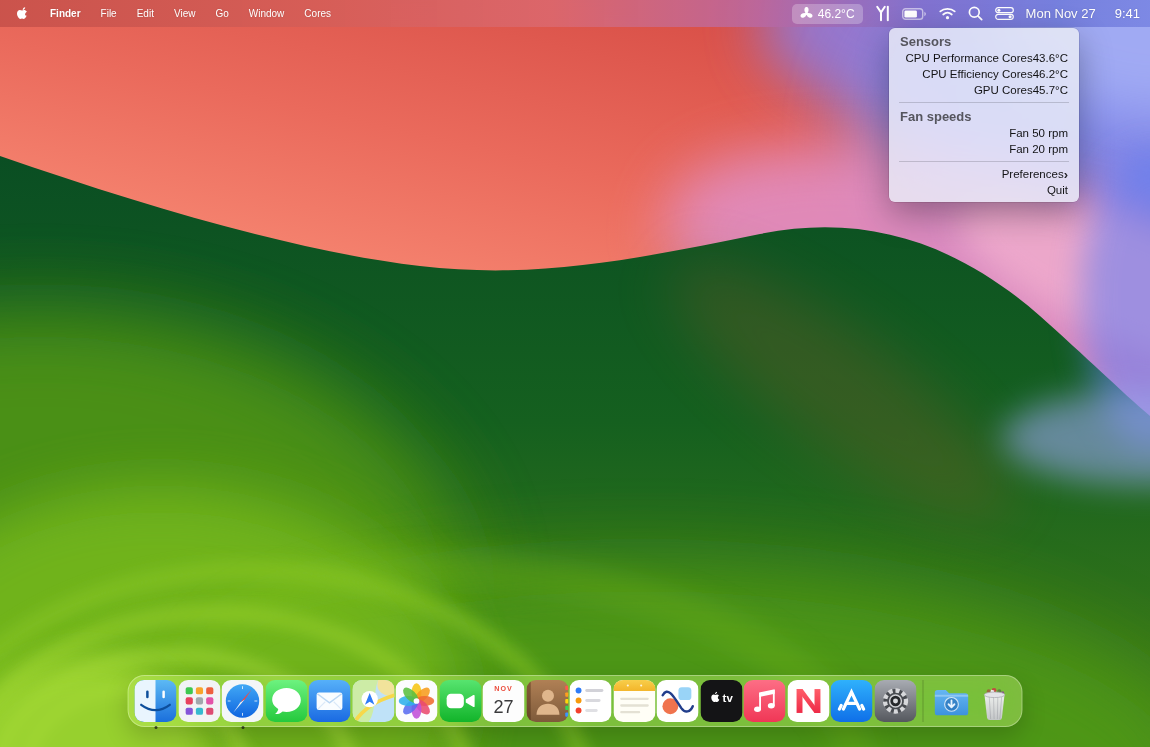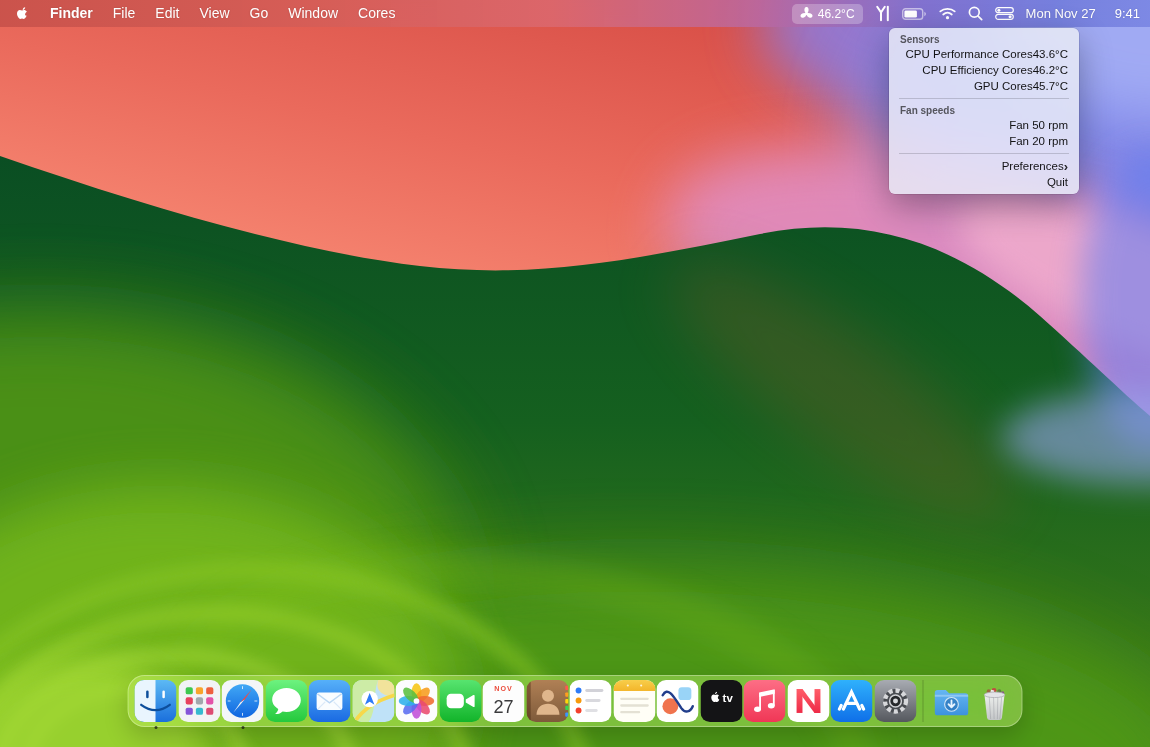--- a/index.html
+++ b/index.html
@@ -11,36 +11,36 @@
   
   #menubar { position:absolute; top:0; left:0; right:0; height:27px;
     display:flex; justify-content:space-between; align-items:center;
     background:linear-gradient(90deg, rgba(200,82,75,.93) 0%, rgba(213,94,88,.92) 28%,
       rgba(219,104,110,.90) 48%, rgba(186,104,160,.88) 66%, rgba(128,112,205,.88) 80%,
       rgba(112,122,218,.88) 92%, rgba(120,132,226,.88) 100%);
     backdrop-filter: blur(14px);
     color:#fff; z-index:30; }
   .mb-left { display:flex; align-items:center; height:100%; }
   .apple-menu { display:flex; align-items:center; padding:0 11px 0 15px; height:100%; }
-  .mb-item { padding:0 10px; font-size:14px; line-height:27px; color:#fff;
+  .mb-item { padding:0 10px; font-size:10px; line-height:27px; color:#fff;
              text-shadow:0 0 2px rgba(0,0,0,.18); }
   .mb-item.active-app { font-weight:700; }
   .mb-right { display:flex; align-items:center; gap:12px; padding-right:10px; height:100%; }
   .mb-right svg { display:block; }
   .temp-pill { display:flex; align-items:center; gap:5px; height:20px; padding:0 8px;
     background:rgba(255,255,255,.25); border-radius:5px; font-size:12px; color:#fff; }
   .mb-clock { font-size:13px; display:flex; gap:19px; text-shadow:0 0 2px rgba(0,0,0,.18); }
 
   
   #sensor-menu { position:absolute; left:889px; top:28px; width:190px;
     background:rgba(233,235,245,.85); backdrop-filter: blur(24px) saturate(1.4);
     border-radius:6px; padding:4px 0;
     box-shadow:0 0 0 .5px rgba(0,0,0,.18), 0 12px 34px rgba(0,0,0,.32);
     z-index:40; color:#141416; }
-  .menu-header { padding:2px 11px 1px; font-size:10px; font-weight:700; color:#55555e; }
+  .menu-header { padding:2px 11px 1px; font-size:13px; font-weight:700; color:#55555e; }
   .menu-row { display:flex; justify-content:flex-end; align-items:center;
     height:16px; padding:0 11px; font-size:11.5px; border-radius:4px; }
   .menu-row .val { color:#121214; }
   .menu-sep { height:1px; background:rgba(60,60,70,.22); margin:4px 10px; }
   .menu-chevron { font-size:13px; line-height:1; color:#28282c; font-weight:700; }
 
   
   #dock { position:absolute; left:50%; transform:translateX(-50%); bottom:20px;
     height:52px; display:flex; align-items:center; gap:1.5px; padding:0 6px;
     border-radius:17px; background:rgba(200,231,125,.45);

